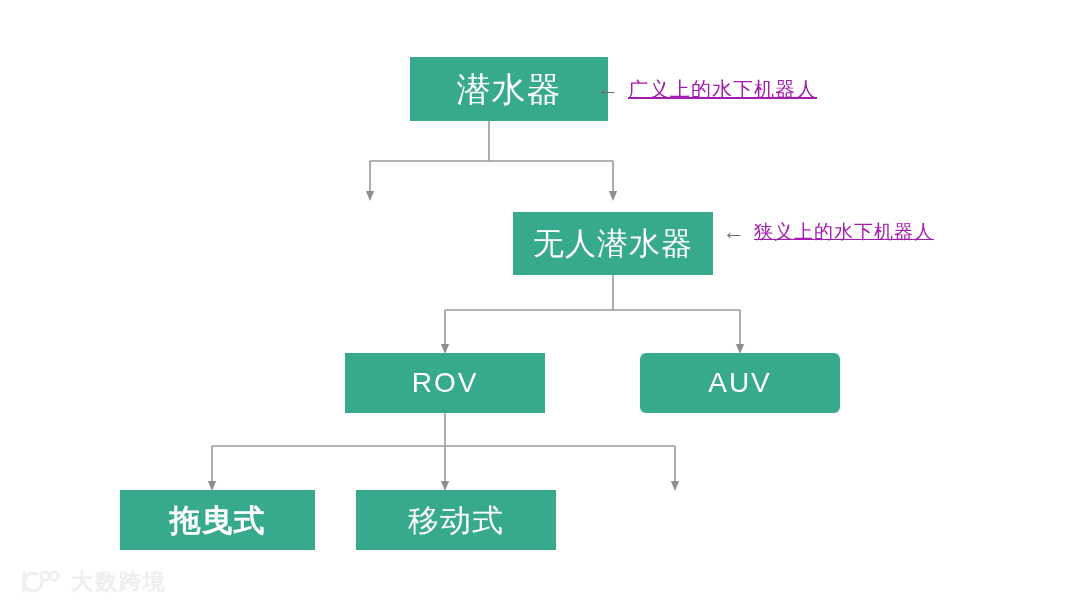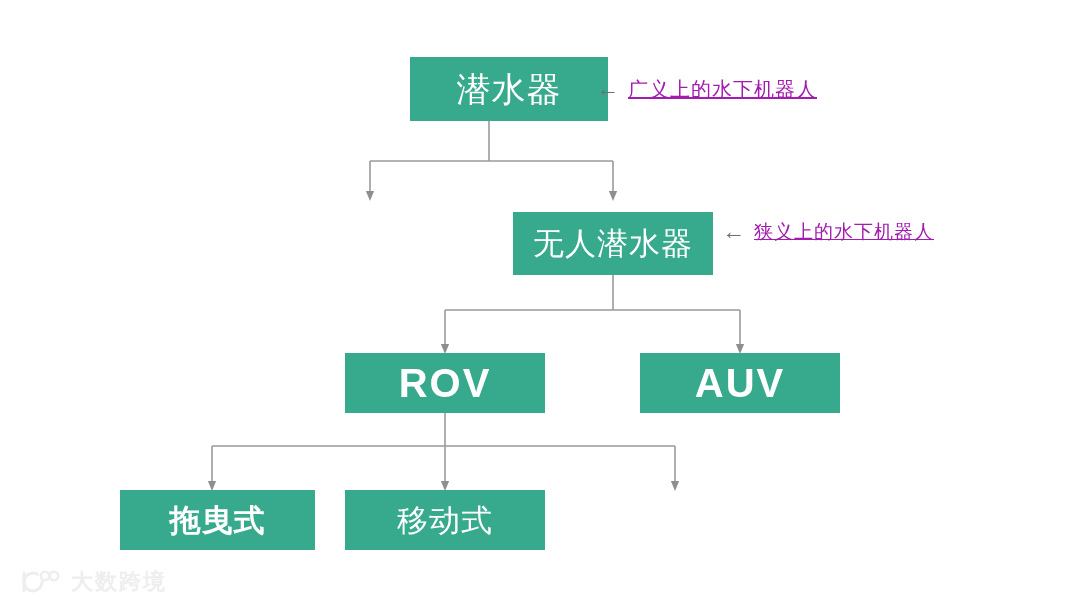--- a/index.html
+++ b/index.html
@@ -41,22 +41,22 @@
     box-shadow: 0 0 0 1px rgba(255,255,255,0.0);
   }
   .node-cn {
     font-size: 34px;
     font-weight: 400;
   }
   .node-cn.small {
     font-size: 31px;
   }
   .node-lat {
-    font-size: 40px;
-    font-weight: 700;
+    font-size: 28px;
+    font-weight: 400;
     letter-spacing: 2px;
   }
   
   .annot {
     position: absolute;
     z-index: 3;
     display: flex;
     align-items: center;
     gap: 9px;
     color: #8e8e8e;
@@ -126,25 +126,25 @@
     </g>
   </svg>
 
   <div class="node node-cn" style="left:390px; top:57px; width:198px; height:64px;margin-left:20px;">潜水器</div>
 
 
   <div class="node node-cn small" style="left:513px; top:200px; width:200px; height:63px;margin-top:12px;">无人潜水器</div>
 
   <div class="node node-lat" style="left:345px; top:353px; width:200px; height:60px;">ROV</div>
 
-  <div class="node node-lat" style="left:640px; top:353px; width:200px; height:60px;">AUV</div>
+  <div class="node node-lat" style="left:640px; top:353px; width:200px; height:60px;border-radius:6px;">AUV</div>
 
   <div class="node node-cn small" style="left:120px; top:490px; width:195px; height:60px;font-weight:bold;">拖曳式</div>
 
-  <div class="node node-cn small" style="left:345px; top:490px; width:200px; height:60px;">移动式</div>
+  <div class="node node-cn small" style="left:356px; top:490px; width:200px; height:60px;">移动式</div>
 
 
   <div class="annot" style="left:596px; top:76px;">
     <span class="arrow-glyph">←</span>
     <span class="annot-text">广义上的水下机器人</span>
   </div>
 
   <div class="annot small" style="left:722px; top:219px;">
     <span class="arrow-glyph">←</span>
     <span class="annot-text">狭义上的水下机器人</span>

